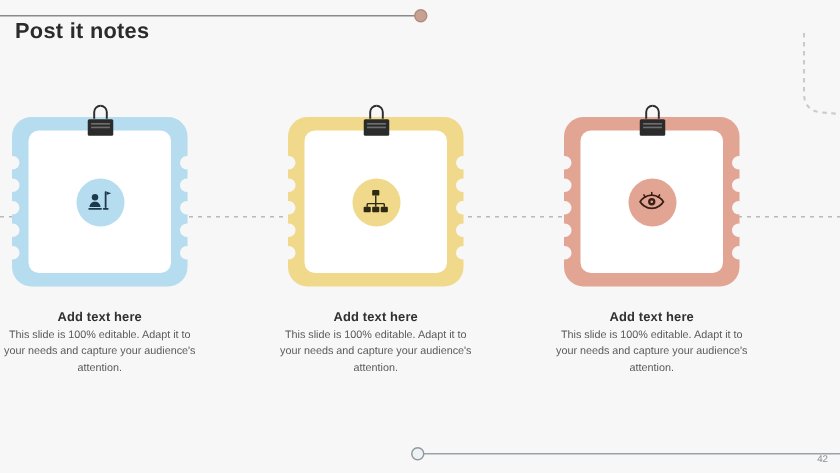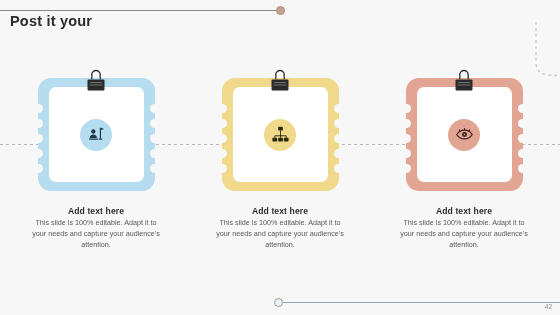--- a/index.html
+++ b/index.html
@@ -34,21 +34,21 @@
 
   
   .mid-dash {
     position:absolute; left:0; right:0; top:144px; height:1px;
     background-image:repeating-linear-gradient(to right,#b9b9b9 0 3px,transparent 3px 6px);
   }
 
   
   .cards {
     position:absolute; left:0; top:78px; width:560px;
-    display:flex; justify-content:center; gap:51px;
+    display:flex; gap:51px;
   }
   .col { width:133px; display:flex; flex-direction:column; align-items:center; }
 
   .note-wrap { position:relative; width:117px; height:113px; }
 
   
   .clip {
     position:absolute; left:50%; top:-9px; transform:translateX(-50%);
     width:19px; height:24px; z-index:4;
   }
@@ -98,21 +98,21 @@
   .page-num {
     position:absolute; right:8px; top:303px;
     font-size:6.5px; color:#8d8d8d;
   }
 </style>
 </head>
 <body>
 
 <div class="header-rule"></div>
 <div class="header-dot"></div>
-<div class="page-title">Post it your</div>
+<div class="page-title">Post it notes</div>
 
 <svg class="deco-topright" viewBox="0 0 46 62">
   <path d="M22 0 L22 40 Q22 52 34 53 L46 54" fill="none" stroke="#9aa3a8" stroke-width="1.4" stroke-dasharray="3 3"></path>
 </svg>
 
 <div class="mid-dash"></div>
 
 <div class="cards">
 
   <div class="col">

